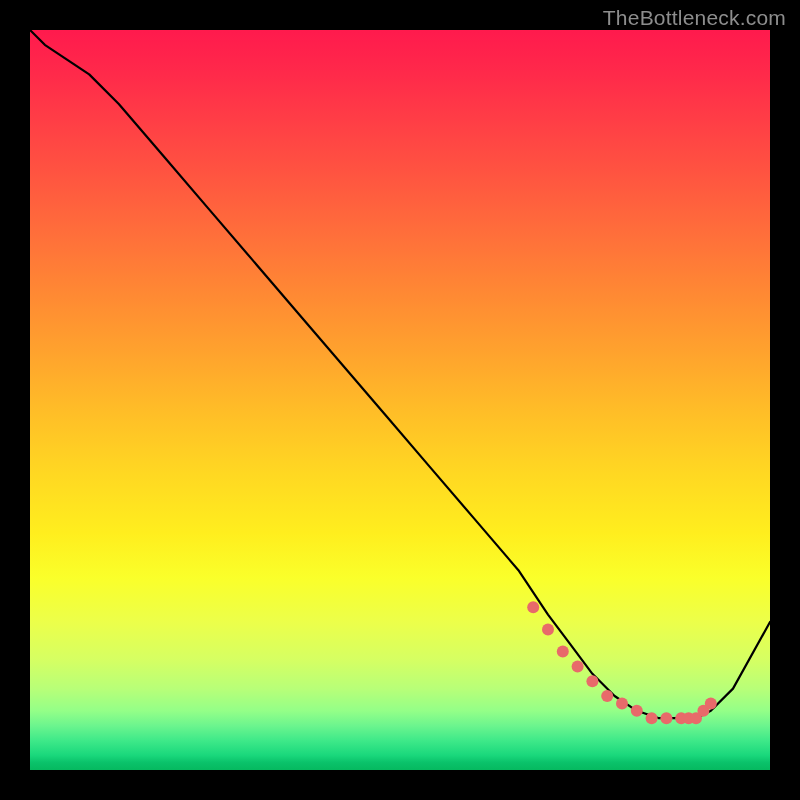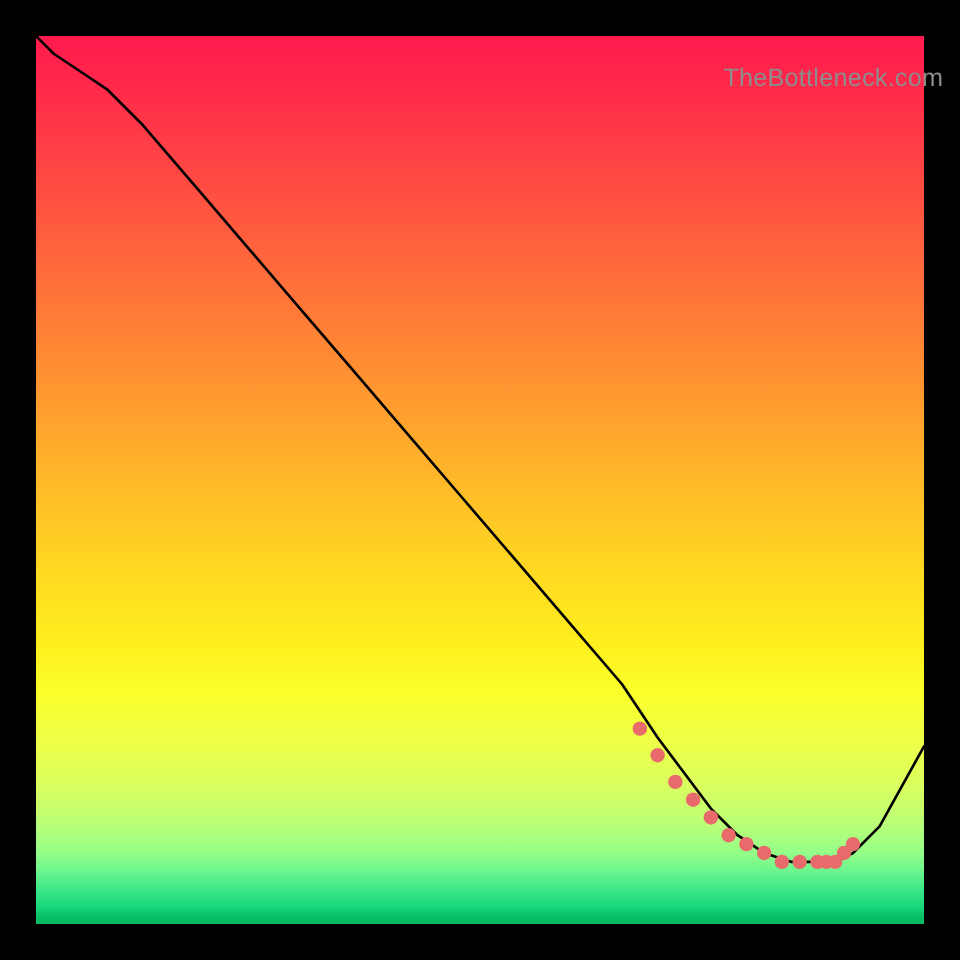--- a/index.html
+++ b/index.html
@@ -61,21 +61,20 @@
   .watermark {
     position: absolute;
     top: 6px;
     right: 14px;
     font-family: Arial, Helvetica, sans-serif;
     font-size: 21px;
     color: #8d8d8d;
     letter-spacing: 0.2px;
     font-weight: 500;
     user-select: none;
-    margin-top: 48px;
   }
 </style>
 </head>
 <body>
 
 <div class="stage">
   <div class="plot-area">
     <svg viewBox="0 0 740 740">
       <path id="curve-path" class="curve" d="M0.0 0.0 L14.8 14.8 L37.0 29.6 L59.2 44.4 L88.8 74.0 L133.2 125.8 L177.6 177.6 L222.0 229.4 L266.4 281.2 L310.8 333.0 L355.2 384.8 L399.6 436.6 L444.0 488.4 L488.4 540.2 L518.0 584.6 L540.2 614.2 L562.4 643.8 L584.6 666.0 L606.8 680.8 L629.0 688.2 L651.2 688.2 L666.0 688.2 L680.8 680.8 L703.0 658.6 L740.0 592.0"></path>
       <g id="dots">

